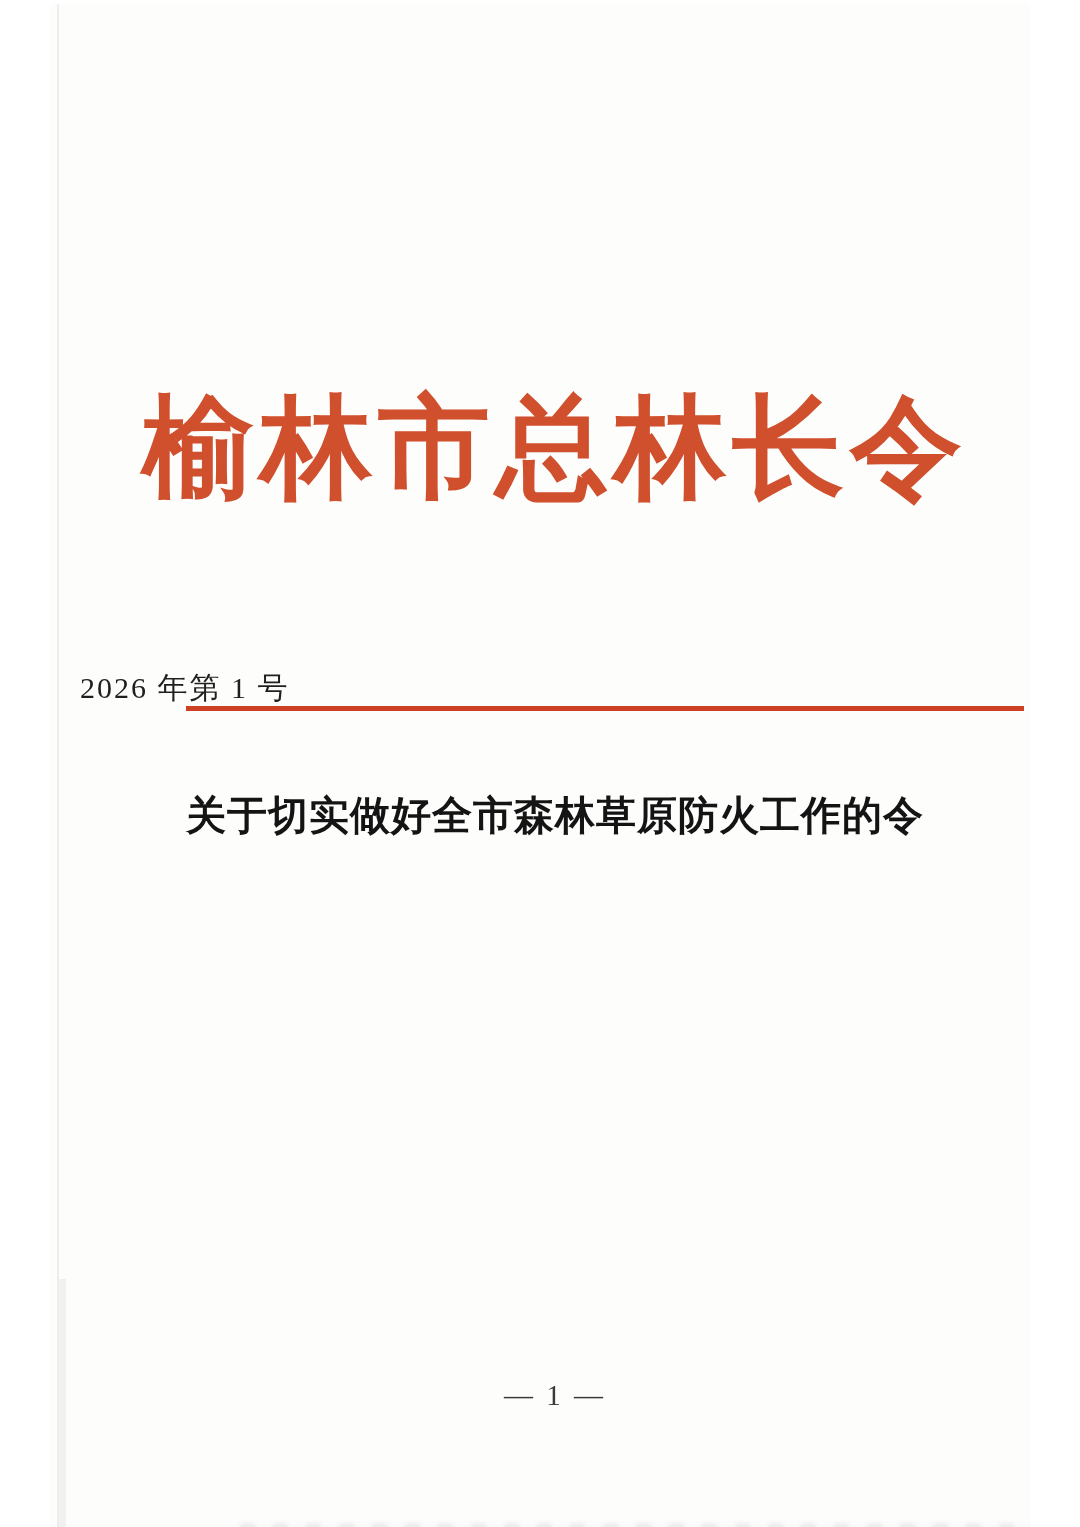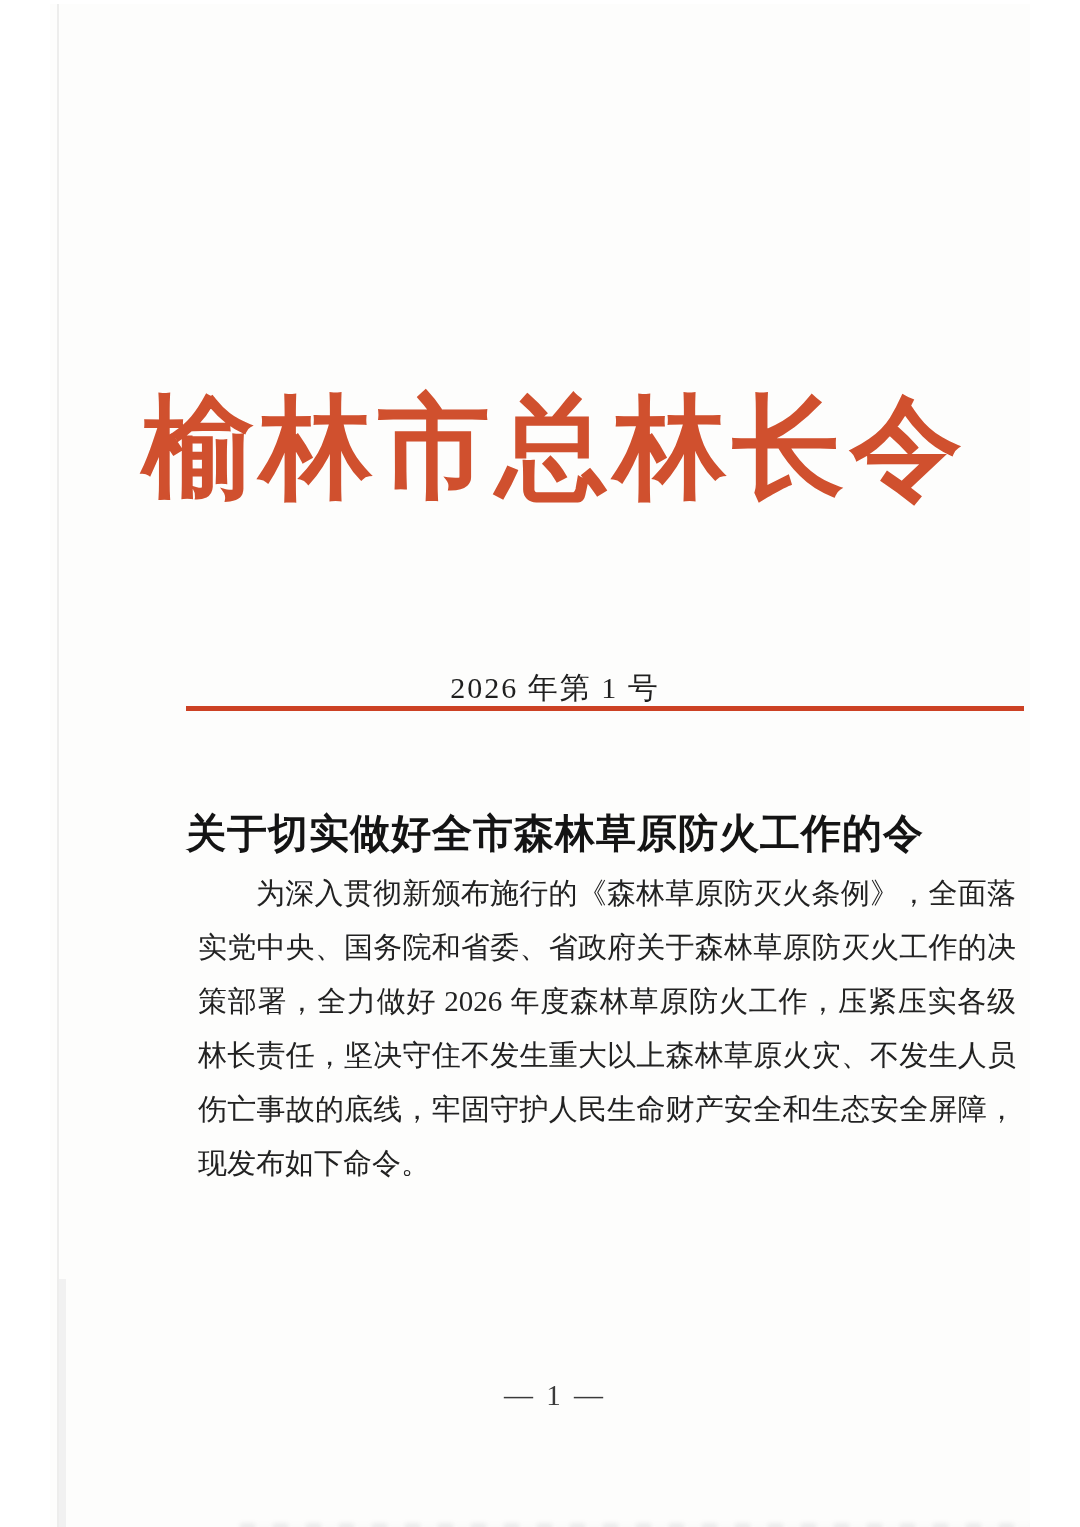--- a/index.html
+++ b/index.html
@@ -44,35 +44,35 @@
     font-size:112px;
     line-height:140px;
     font-weight:bold;
     letter-spacing:6px;
     color:var(--accent_red,#d0502e);
     white-space:nowrap;
   }
   .issue-number{
     position:absolute;
     top:664px;left:30px;right:0;
-    text-align:center;
+    text-align:left;
     font-size:30px;
     line-height:40px;
     letter-spacing:2px;
     color:#1f1f1f;
   }
   .red-rule{
     position:absolute;
     top:702px;left:136px;
     width:838px;height:5px;
     background:var(--rule_red,#cc4124);
   }
   .subject{
     position:absolute;
-    top:802px;left:30px;right:0;
+    top:784px;left:30px;right:0;
     margin:0;
     text-align:center;
     font-size:40px;
     line-height:56px;
     font-weight:bold;
     letter-spacing:1px;
     color:#141414;
     white-space:nowrap;
   }
   .body-text{
@@ -125,20 +125,19 @@
 
   <h1 class="doc-title">榆林市总林长令</h1>
 
   <div class="issue-number">2026 年第 1 号</div>
 
   <div class="red-rule"></div>
 
   <h2 class="subject">关于切实做好全市森林草原防火工作的令</h2>
 
   <div class="body-text">
-    <p><span>为深入贯彻新颁布施行的《森林草原防灭火条例》，全面落实党中央、国务院和省委、省政府关于森林草原防灭火工作的决策部署，全力做好 2026 年度森林草原防火工作，压紧压实各级林长责任，坚决守住不发生重大以上森林草原火灾、不发生人员伤亡事故的底线，牢固守护人民生命财产安全和生态安全屏障，现发布如下命令。</span></p>
   </div>
 
   <div class="page-number">— 1 —</div>
 
   <div class="next-page-peek"></div>
 
 </div>
 
 </body></html>

